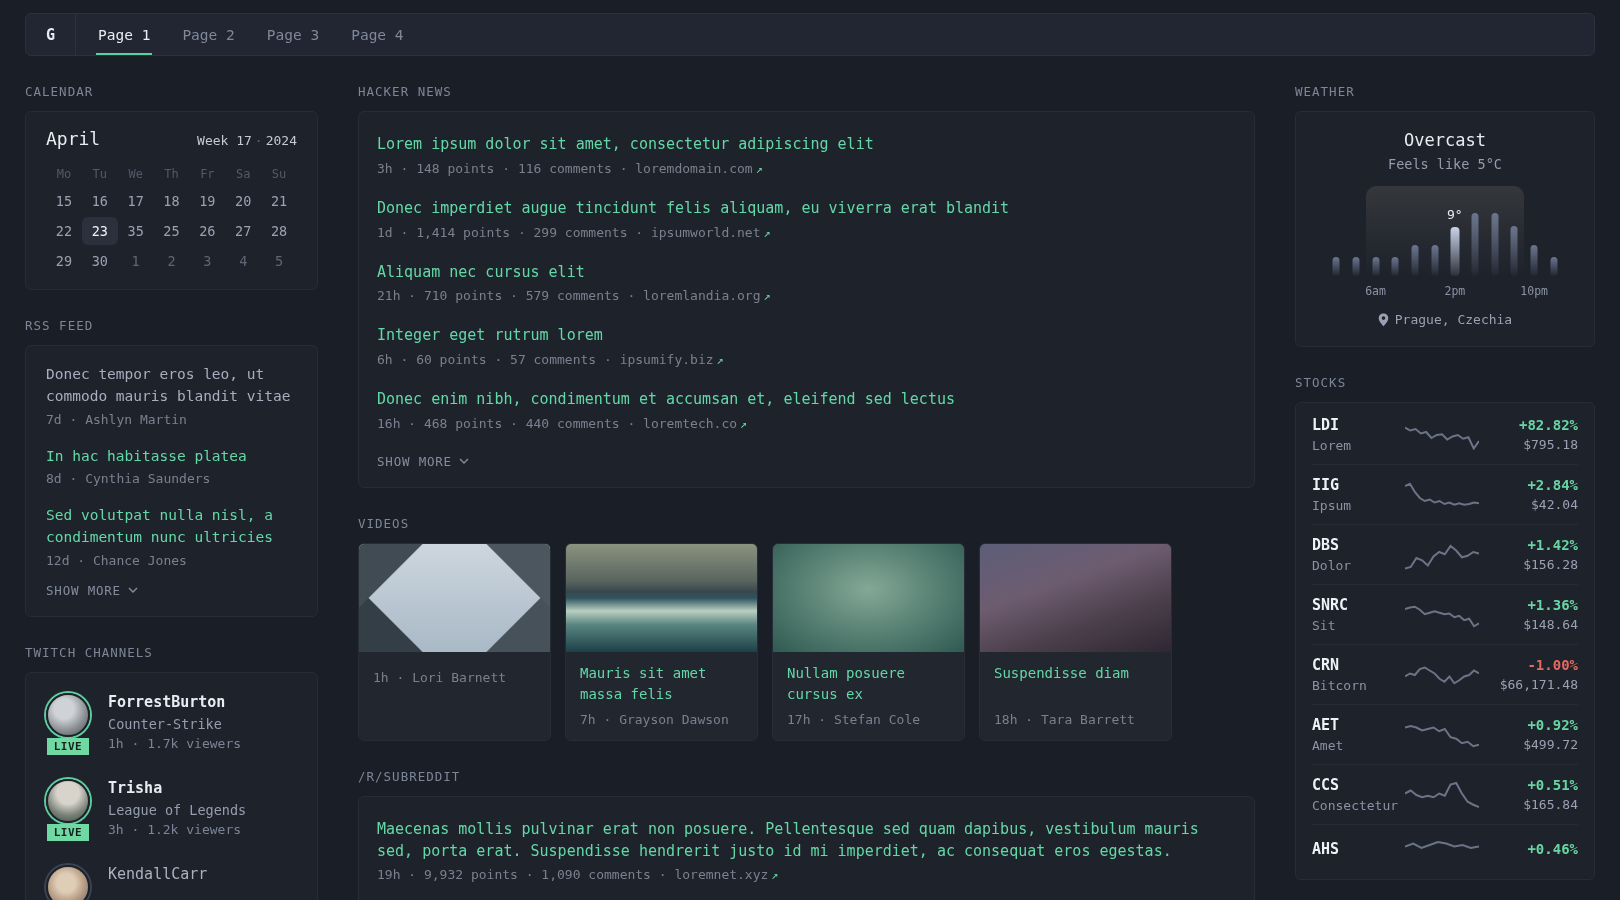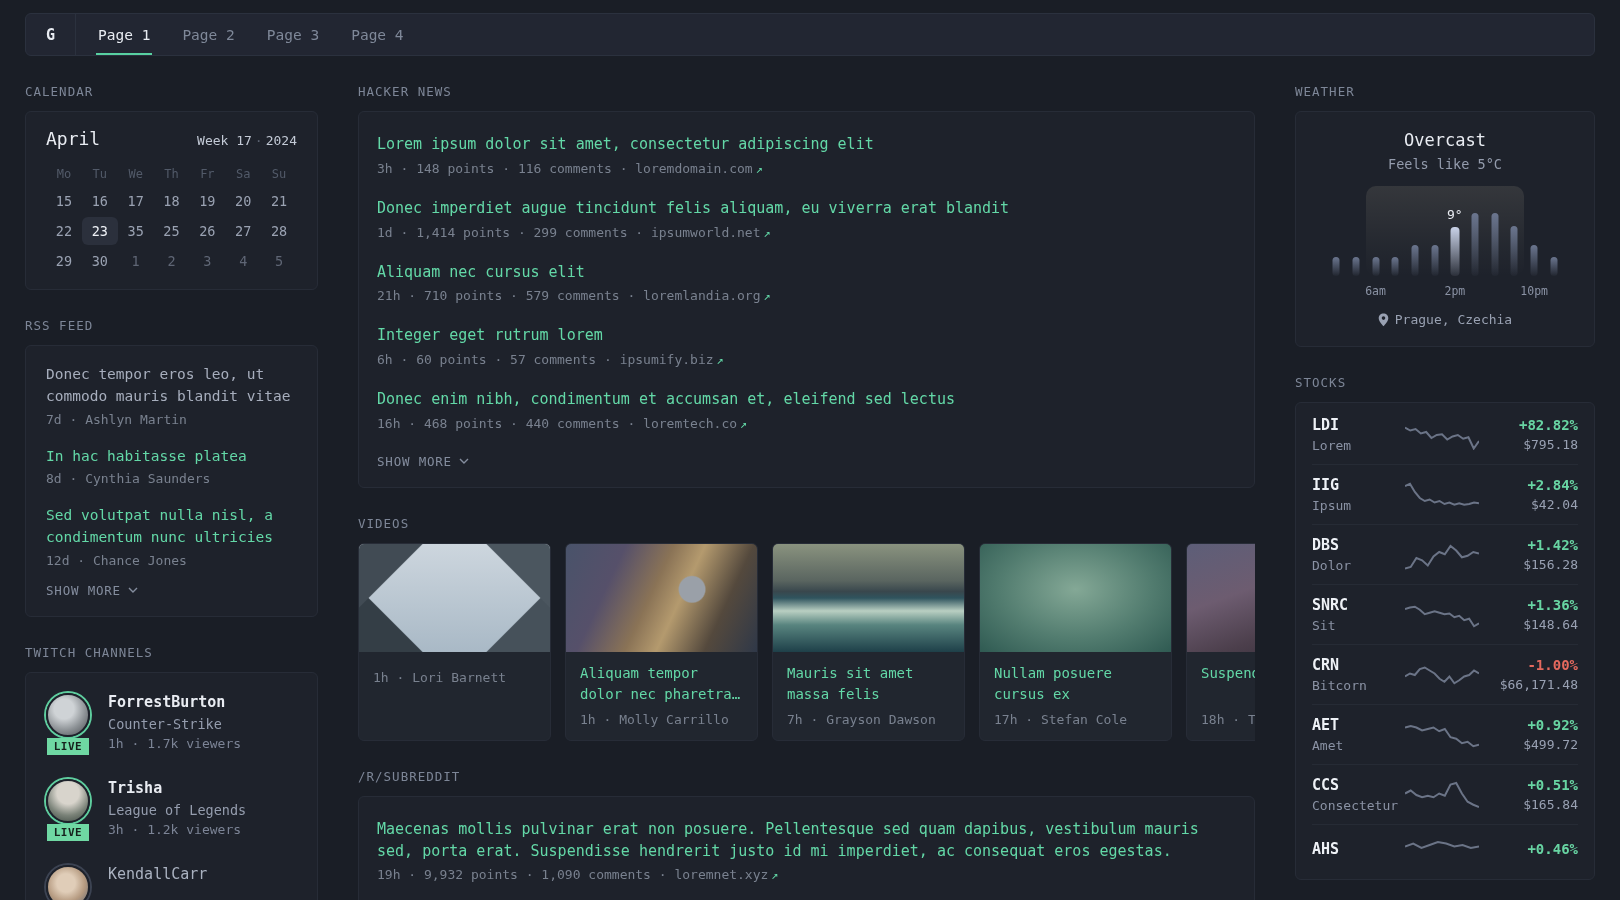--- a/index.html
+++ b/index.html
@@ -357,27 +357,20 @@
     <div class="section">
       <div class="sec-head">VIDEOS</div>
       <div class="vid-row">
           <div class="vid-card">
     <div class="vthumb th-pillars"></div>
     <div class="vid-body">
       <div class="vid-meta">1h · Lori Barnett</div>
     </div>
   </div>
           <div class="vid-card">
-    <div class="vthumb th-camera"></div>
-    <div class="vid-body">
-      <div class="vid-title">Aliquam tempor dolor nec pharetra…</div>
-      <div class="vid-meta">1h · Molly Carrillo</div>
-    </div>
-  </div>
-          <div class="vid-card">
     <div class="vthumb th-sea"></div>
     <div class="vid-body">
       <div class="vid-title">Mauris sit amet massa felis</div>
       <div class="vid-meta">7h · Grayson Dawson</div>
     </div>
   </div>
           <div class="vid-card">
     <div class="vthumb th-canoe"></div>
     <div class="vid-body">
       <div class="vid-title">Nullam posuere cursus ex</div>

